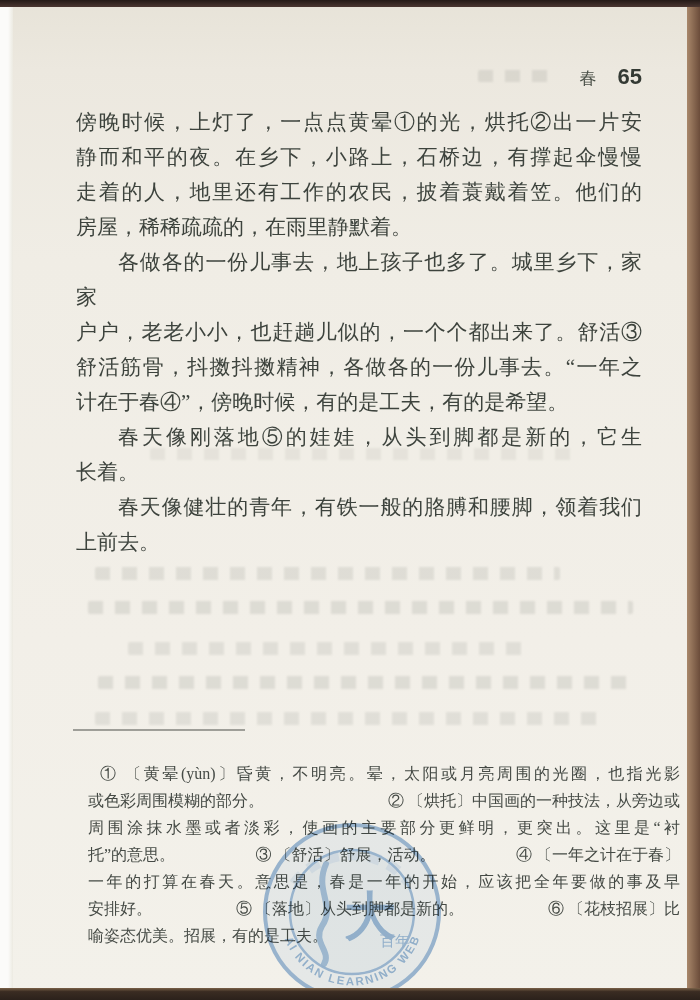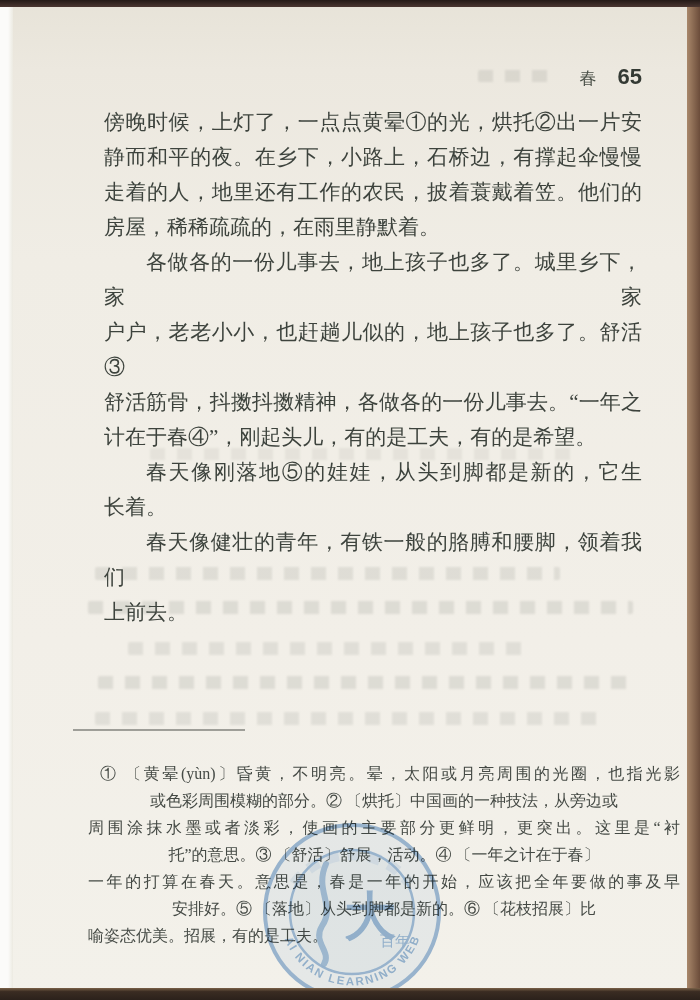--- a/index.html
+++ b/index.html
@@ -18,31 +18,31 @@
   .left-strip{position:absolute;left:0;top:7px;width:13px;height:981px;z-index:1;
     background:linear-gradient(90deg,#fbfbf9 0 8px,#eceae1 13px);}
   
   .header{position:absolute;top:64px;left:0;width:642px;z-index:2;
     display:flex;justify-content:flex-end;align-items:baseline;gap:20px;}
   .chapter-title{font-size:17px;color:#4a5048;letter-spacing:1px;}
   .page-number{font-family:"Liberation Sans","DejaVu Sans",sans-serif;font-weight:bold;
     font-size:22px;color:#343a34;}
   
   .body-text{position:absolute;left:76px;top:105px;width:566px;z-index:2;}
-  .body-text .line{font-size:21px;line-height:35px;color:#3d433d;white-space:nowrap;margin-left:28px;}
+  .body-text .line{font-size:21px;line-height:35px;color:#3d433d;white-space:nowrap;}
   .line.justify{text-align:justify;text-align-last:justify;white-space:normal;}
   .line.align-left{text-align:left;text-align-last:left;white-space:normal;}
   .body-text .indent{text-indent:42px;}
   
   .fn-separator{position:absolute;left:73px;top:729px;width:172px;height:2px;
     background:#8f8f89;opacity:.85;z-index:2;}
   .footnotes{position:absolute;left:88px;top:742px;width:592px;z-index:2;}
   .footnotes .line{font-size:16px;line-height:27px;color:#454a45;}
   .footnotes .indent{text-indent:12px;margin-top:18px;}
-  .line.spread{display:flex;justify-content:center;}
+  .line.spread{display:flex;justify-content:space-between;}
   
   .ghost{position:absolute;height:13px;border-radius:2px;z-index:1;filter:blur(1.3px);
     background:repeating-linear-gradient(90deg,rgba(108,112,104,.26) 0 15px,rgba(108,112,104,0) 15px 27px);}
   
   .watermark{position:absolute;left:252px;top:812px;width:200px;height:200px;z-index:3;
     opacity:.58;mix-blend-mode:multiply;}
 </style>
 </head>
 <body>
 
@@ -63,23 +63,23 @@
     <span class="page-number">65</span>
   </div>
 
   <div class="body-text">
 
   <div class="line justify"><span>傍晚时候，上灯了，一点点黄晕①的光，烘托②出一片安</span></div>
       <div class="line justify"><span>静而和平的夜。在乡下，小路上，石桥边，有撑起伞慢慢</span></div>
       <div class="line justify"><span>走着的人，地里还有工作的农民，披着蓑戴着笠。他们的</span></div>
       <div class="line align-left"><span>房屋，稀稀疏疏的，在雨里静默着。</span></div>
       <div class="line indent justify"><span>各做各的一份儿事去，地上孩子也多了。城里乡下，家家</span></div>
-      <div class="line justify"><span>户户，老老小小，也赶趟儿似的，地上孩子也多了。舒活③</span></div>
+      <div class="line justify"><span>户户，老老小小，也赶趟儿似的，一个个都出来了。舒活③</span></div>
       <div class="line justify"><span>舒活筋骨，抖擞抖擞精神，各做各的一份儿事去。“一年之</span></div>
-      <div class="line align-left"><span>计在于春④”，刚起头儿，有的是工夫，有的是希望。</span></div>
+      <div class="line align-left"><span>计在于春④”，傍晚时候，有的是工夫，有的是希望。</span></div>
       <div class="line indent justify"><span>春天像刚落地⑤的娃娃，从头到脚都是新的，它生</span></div>
       <div class="line align-left"><span>长着。</span></div>
       <div class="line indent justify"><span>春天像健壮的青年，有铁一般的胳膊和腰脚，领着我们</span></div>
       <div class="line align-left"><span>上前去。</span></div>
     </div>
 
   <div class="fn-separator"></div>
   <div class="footnotes">
 
   <div class="line indent justify"><span>① 〔黄晕(yùn)〕昏黄，不明亮。晕，太阳或月亮周围的光圈，也指光影</span></div>

